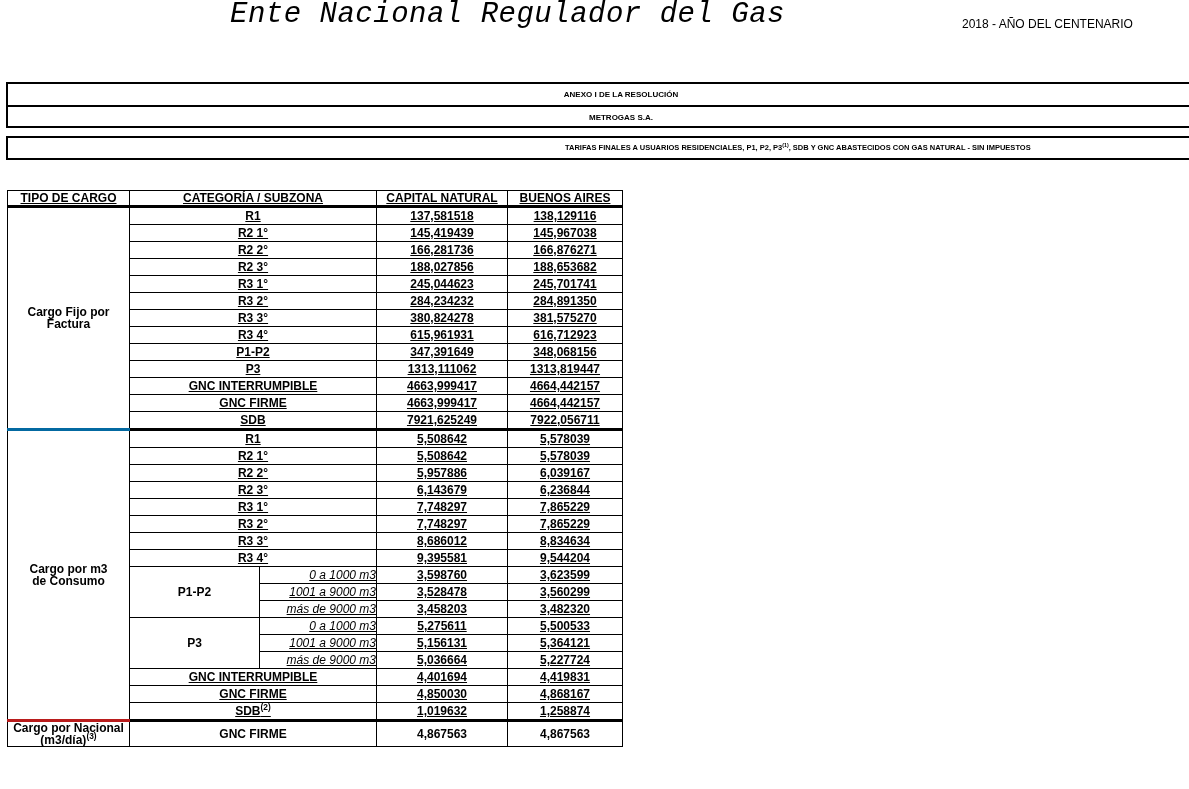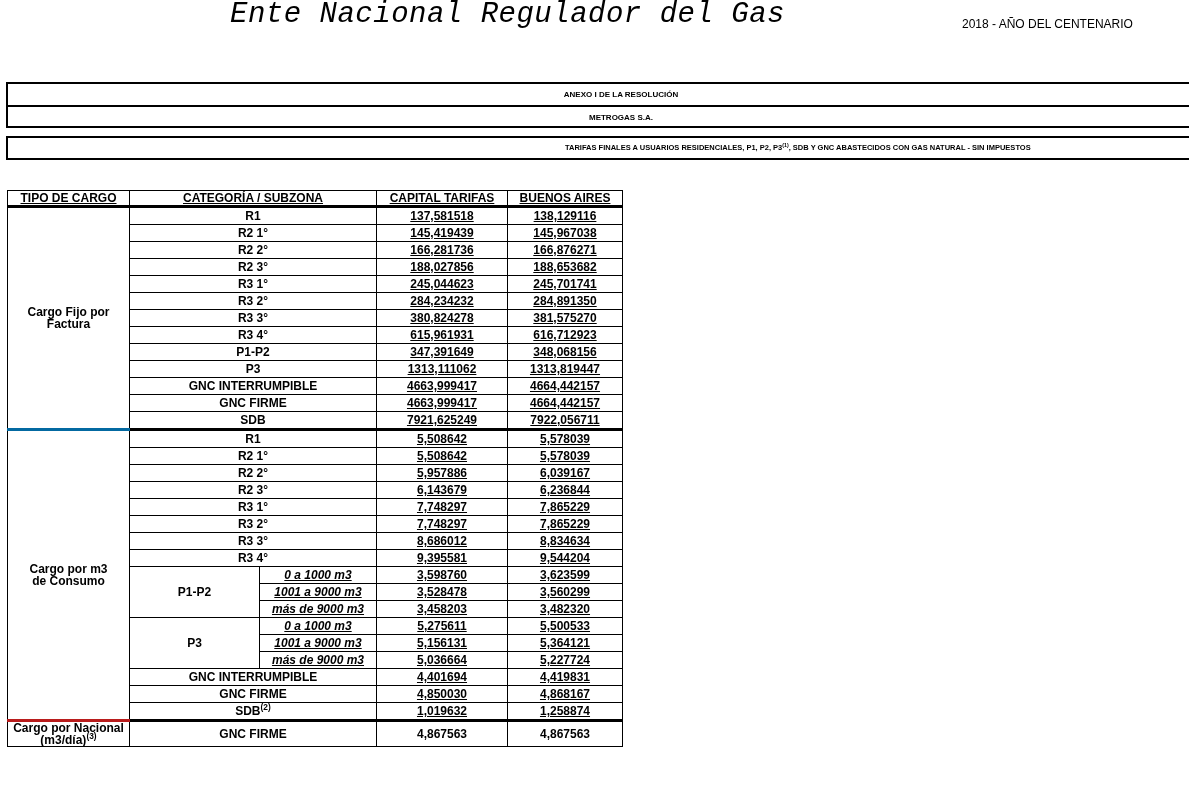--- a/index.html
+++ b/index.html
@@ -30,24 +30,24 @@
 
   table.tarifas {
     position: absolute; left: 7px; top: 190px;
     border-collapse: collapse; table-layout: fixed; font-size: 12px;
   }
   table.tarifas td, table.tarifas th {
     border: 1px solid #000; text-align: center; padding: 0; height: 16px; line-height: 14px;
     white-space: nowrap;
   }
   table.tarifas th { font-weight: bold; text-decoration: underline; height: 14px; }
-  table.tarifas td.lbl { font-weight: bold; }
+  table.tarifas td.lbl { font-weight: bold; text-decoration: underline; }
   table.tarifas td.val { font-weight: bold; text-decoration: underline; }
   table.tarifas td.group { font-weight: bold; text-decoration: none; white-space: normal; line-height: 12px; }
-  table.tarifas td.sub { font-style: italic; font-weight: bold; text-decoration: underline; }
+  table.tarifas td.sub { font-style: italic; font-weight: normal; text-decoration: underline; text-align: right; }
   table.tarifas td.sublbl { font-weight: bold; text-decoration: none; }
   tr.thick-bottom td, tr.thick-bottom th { border-bottom: 3px solid #000; }
   tr.tall td { height: 24px; }
 </style>
 </head>
 <body>
 
 <div class="logo">Ente Nacional Regulador del Gas</div>
 <div class="slogan">2018 - AÑO DEL CENTENARIO</div>
 
@@ -65,21 +65,21 @@
     <col style="width:122px">
       <col style="width:130px">
       <col style="width:117px">
       <col style="width:131px">
       <col style="width:115px">
   </colgroup>
   <tbody>
       <tr class="thick-bottom">
     <th>TIPO DE CARGO</th>
     <th colspan="2">CATEGORÍA / SUBZONA</th>
-    <th>CAPITAL TARIFAS</th>
+    <th>CAPITAL NATURAL</th>
     <th>BUENOS AIRES</th>
   </tr>
 
   <tr>
     <td rowspan="13" class="group" style="border-bottom:3px solid #0369a1">Cargo Fijo por Factura</td>
     <td colspan="2" class="lbl">R1</td>
     <td class="val">137,581518</td>
     <td class="val">138,129116</td>
   </tr>
   <tr>

